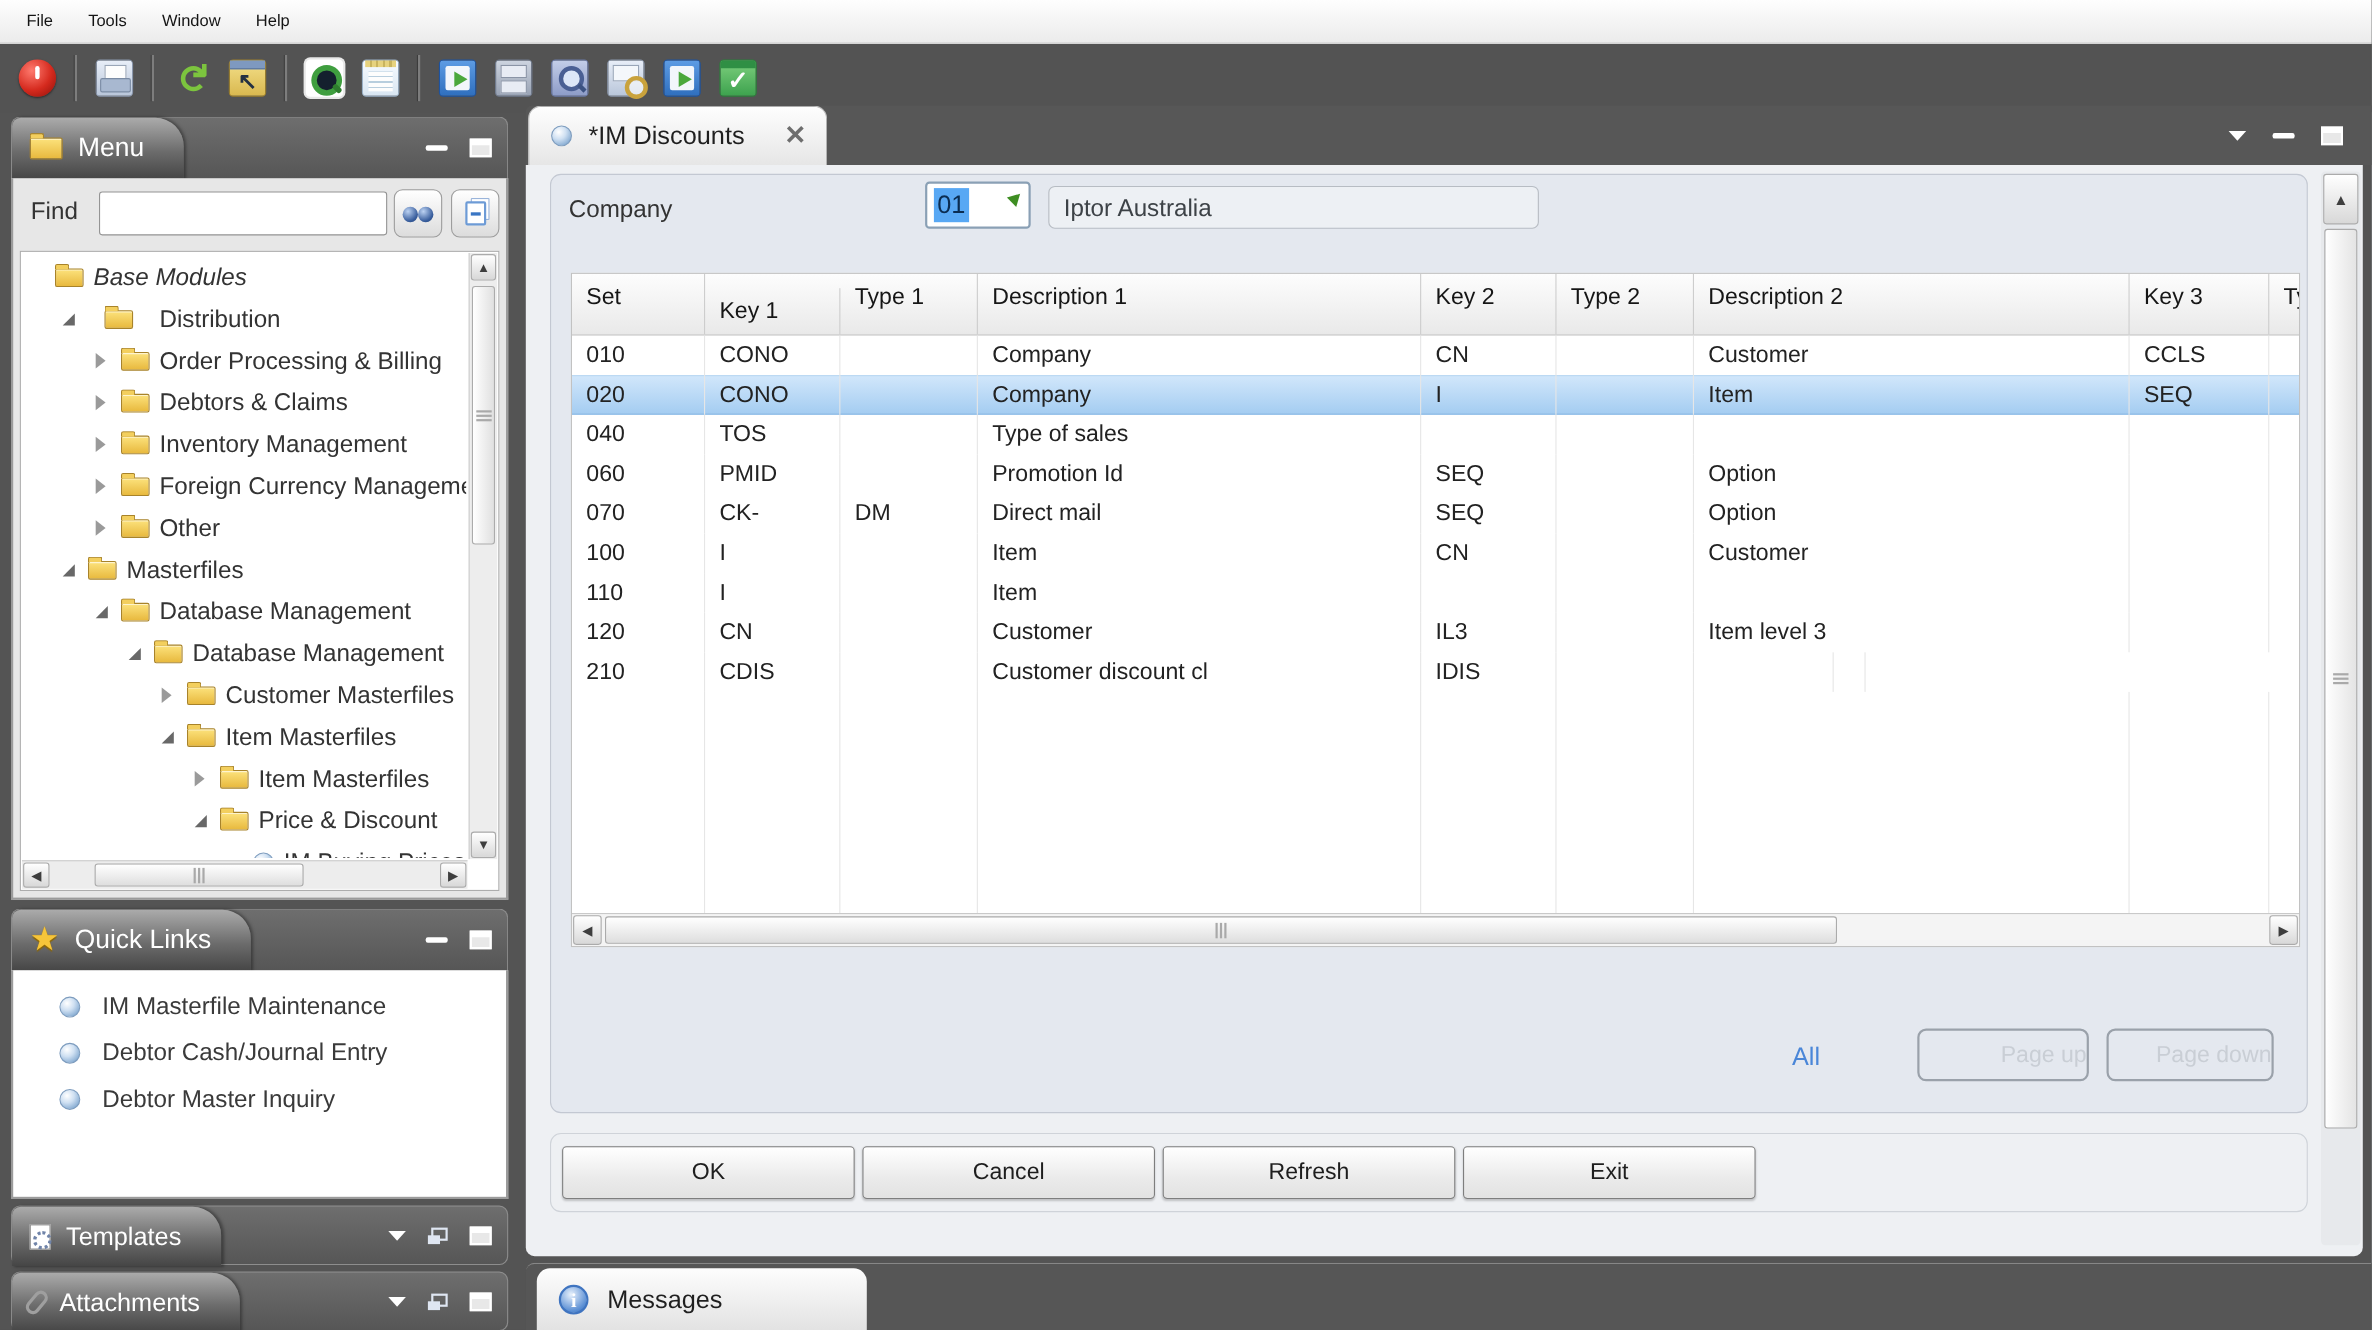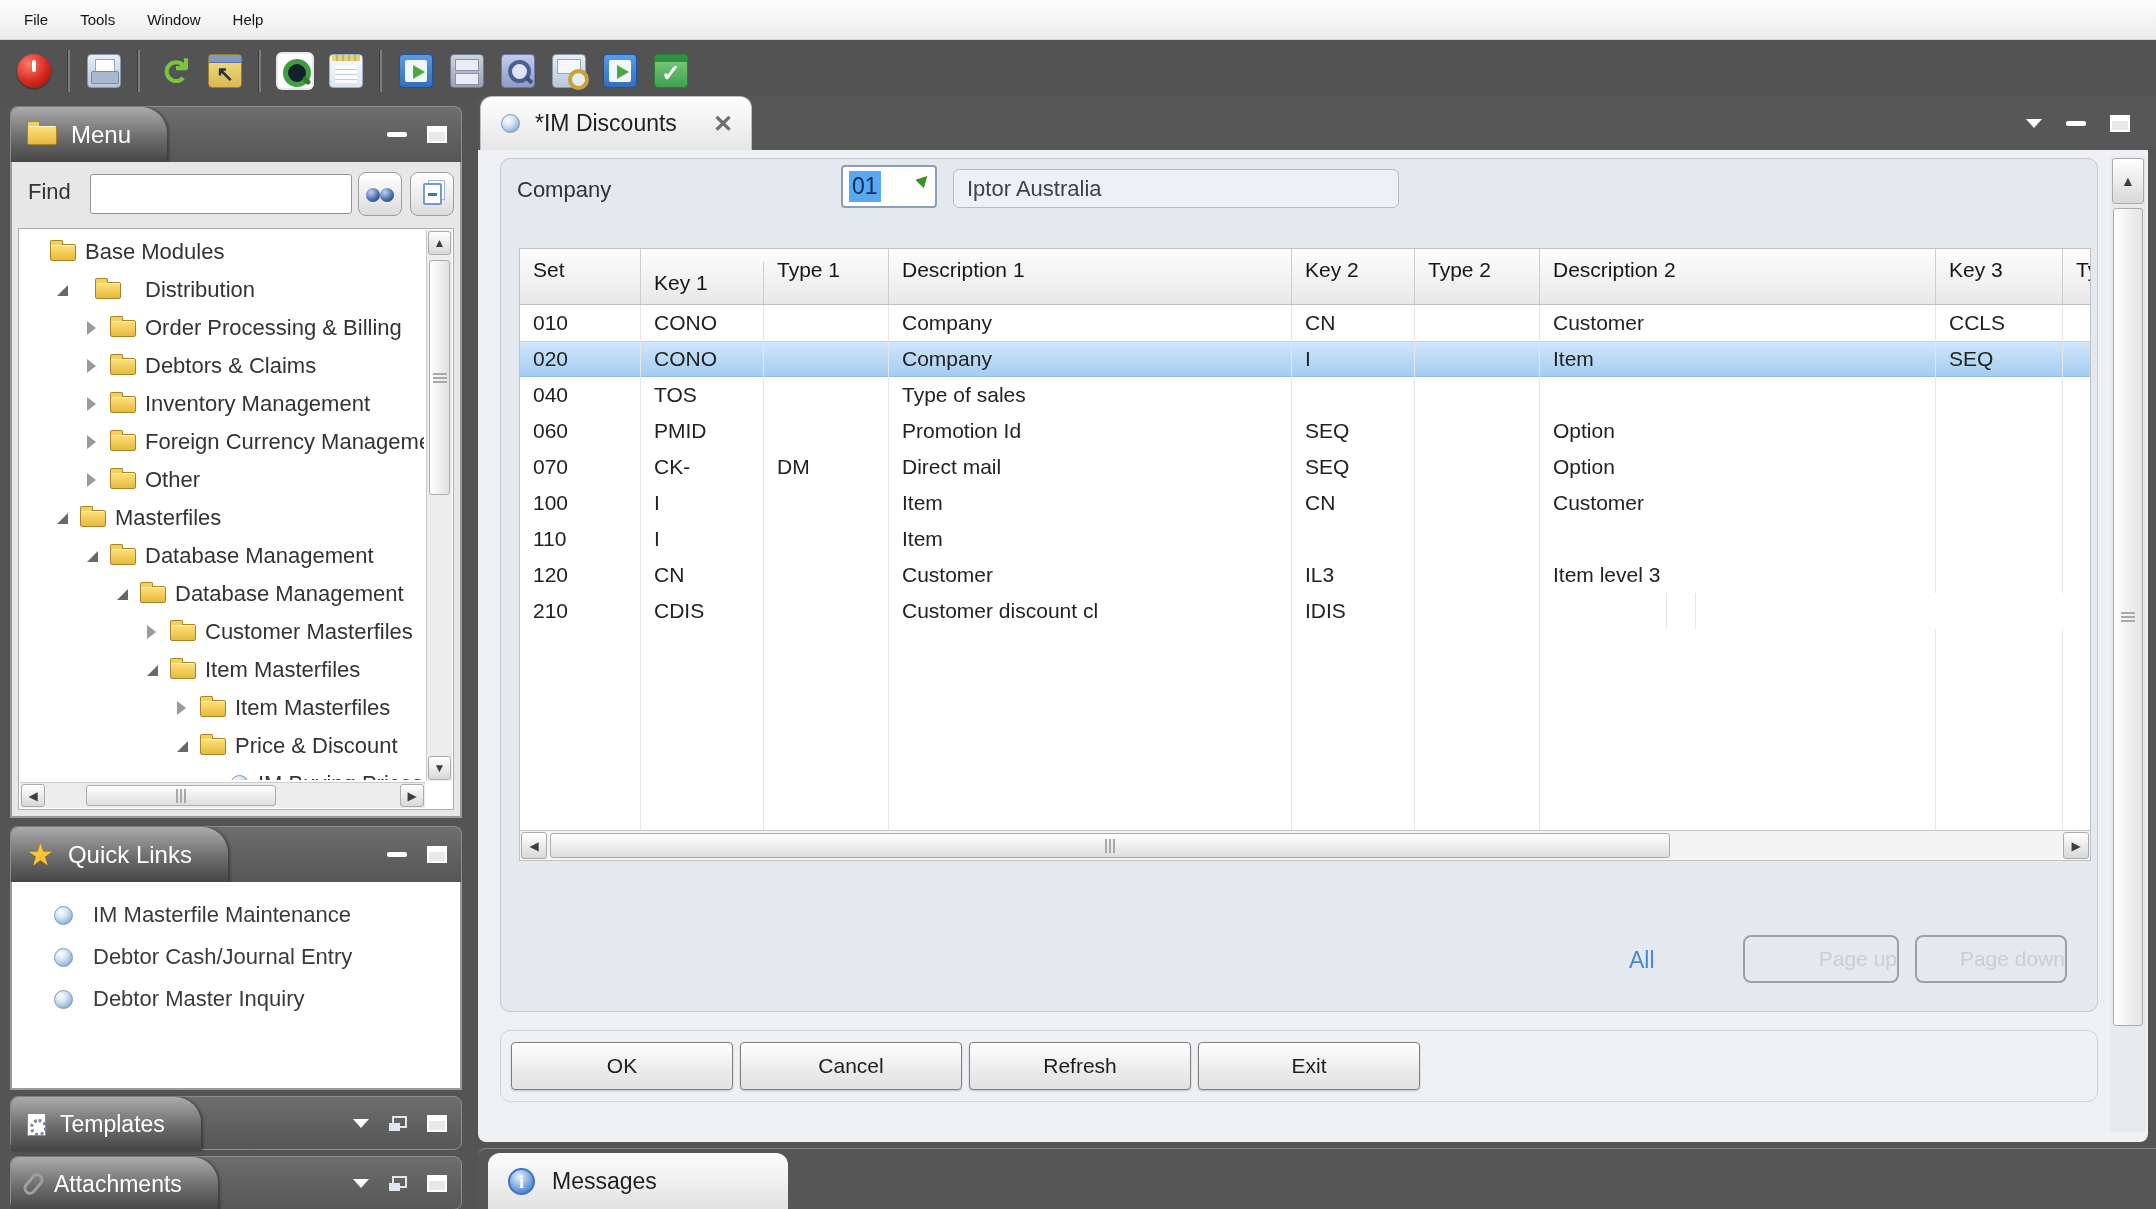--- a/index.html
+++ b/index.html
@@ -173,21 +173,21 @@
   .grid-hscroll .left{left:1px;} .grid-hscroll .right{right:1px;}
   .grid-hthumb{top:2px;bottom:2px;left:30px;width:1120px;}
 
   .all-link{position:absolute;left:1128px;top:788px;font-size:23px;color:var(--link,#4a86d8);cursor:pointer;}
   .pgbtn{position:absolute;top:776px;height:48px;border:2px solid #9aa1aa;border-radius:8px;
     background:transparent;color:#c9ced5;font-size:21px;font-family:inherit;text-align:right;}
   .pgup{left:1242px;width:156px;} .pgdown{left:1414px;width:152px;}
 
   .footer-strip{position:absolute;left:22px;top:880px;width:1598px;height:72px;background:#eef0f3;
     border:1px solid #cfd3d9;border-radius:10px;display:flex;align-items:center;padding-left:10px;gap:7px;}
-  .btn{width:222px;height:48px;background:linear-gradient(#ffffff,#ebebeb 60%,#e2e2e2);
+  .btn{width:266px;height:48px;background:linear-gradient(#ffffff,#ebebeb 60%,#e2e2e2);
     border:1px solid #7e7e7e;border-radius:4px;font-size:21px;color:#1e1e1e;font-family:inherit;
     box-shadow:0 1px 2px rgba(0,0,0,.2);}
 
   .main-vscroll{position:absolute;right:2px;top:6px;width:36px;bottom:10px;background:#e7e9ec;border-radius:4px;}
   .main-vscroll .sc-btn{left:2px;right:2px;height:46px;top:2px;font-size:14px;}
   .main-vthumb{left:3px;right:3px;top:52px;height:818px;background:linear-gradient(90deg,#fff,#e4e4e4);}
 
   .messages{position:absolute;left:0;right:0;bottom:0;height:61px;background:#565656;border-top:1px solid #878787;border-radius:8px 0 0 0;}
   .msg-tab{position:absolute;left:10px;top:4px;width:300px;height:57px;background:linear-gradient(#fdfdfd,#e2e2e2);
     border-radius:12px 12px 0 0;display:flex;align-items:center;gap:17px;padding-left:20px;font-size:23px;color:#1f1f1f;}
@@ -264,21 +264,21 @@
         <input class="find-input" value="" style="">
         <button class="mini-btn b1">
           <span class="ic-binoculars"></span>
         </button>
         <button class="mini-btn b2">
           <span class="ic-collapse"></span>
         </button>
       </div>
       <div class="tree-wrap">
         <div class="tree" id="tree">
-            <div class="tree-row" style="padding-left: 6px;">
+            <div class="tree-row" style="padding-left: 6px; font-style: italic;">
               <span class="tree-arrow none"></span>
               <span class="ic-folder"></span>
               <span class="tree-label">Base Modules</span>
             </div>
             <div class="tree-row" style="padding-left: 36px; gap: 24px;">
               <span class="tree-arrow expanded"></span>
               <span class="ic-folder"></span>
               <span class="tree-label">Distribution</span>
             </div>
             <div class="tree-row" style="padding-left: 66px;">

